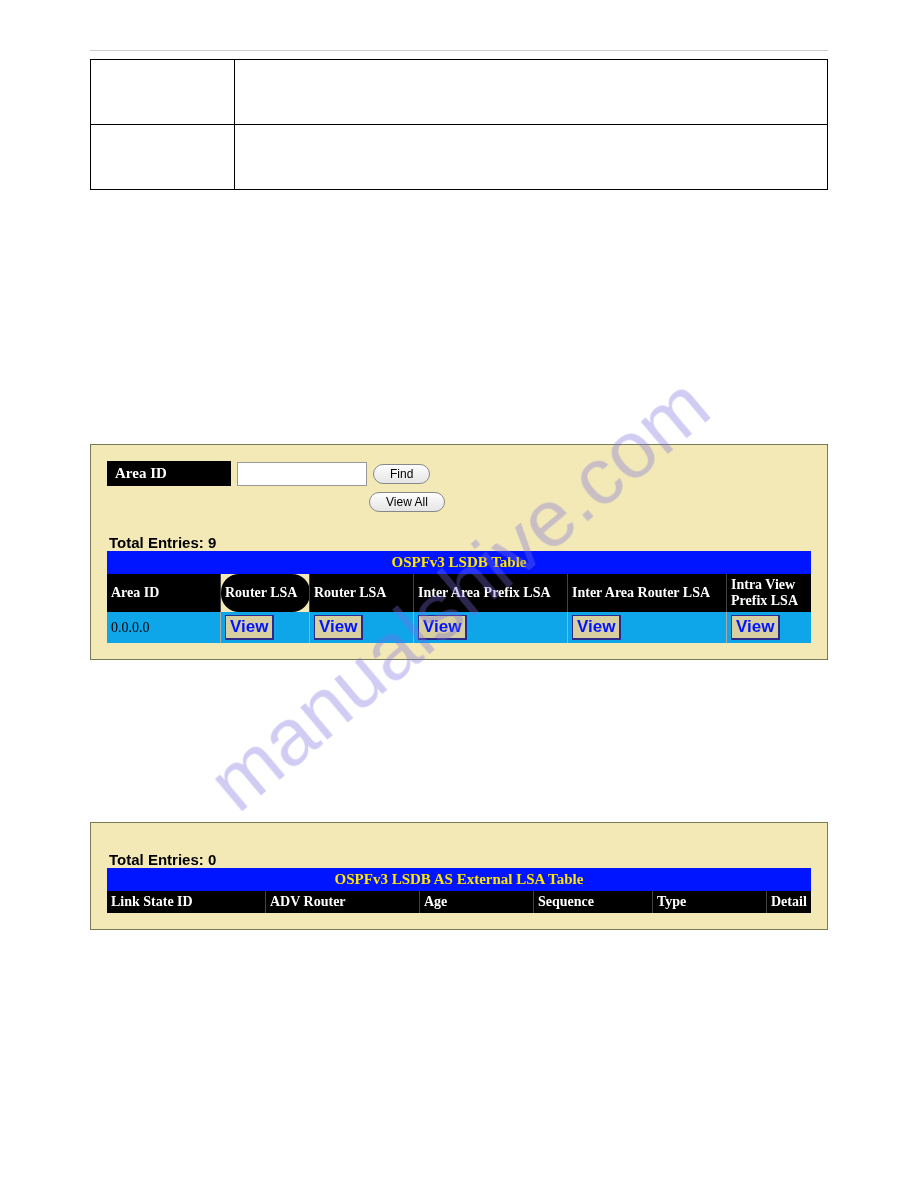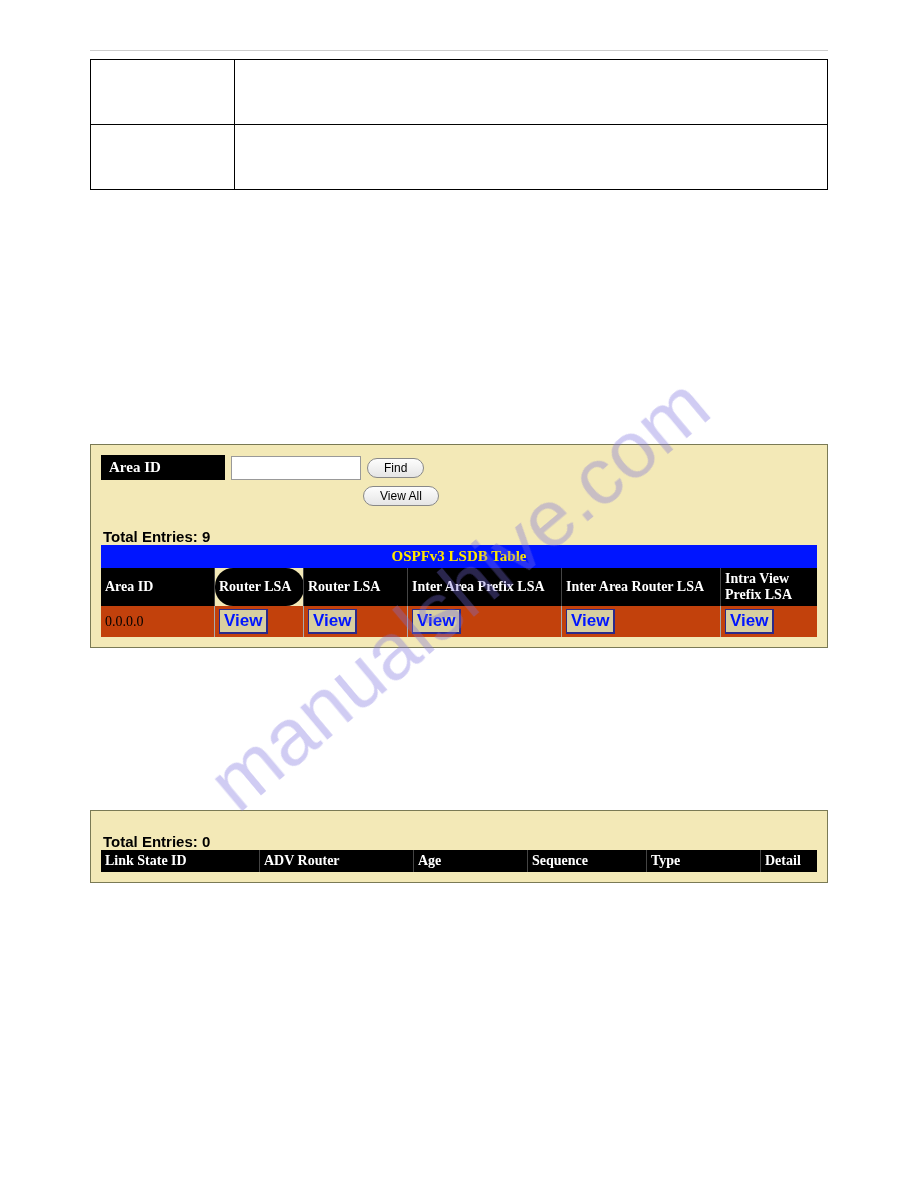--- a/index.html
+++ b/index.html
@@ -23,21 +23,21 @@
   }
   table.info-table td {
     border: 1px solid #000;
     height: 56px;
     vertical-align: top;
     padding: 4px;
   }
   .panel-outer {
     border: 1px solid #7a7a55;
     background: #f3e9b7;
-    padding: 10px;
+    padding: 16px;
     margin: 14px 0 8px 0;
   }
   .search-row {
     display: flex;
     align-items: center;
     gap: 6px;
   }
   .label-black {
     background: #000;
     color: #fff;
@@ -92,21 +92,21 @@
   tr.header-row td {
     background: #000;
     color: #fff;
     font-weight: bold;
     font-size: 14px;
     padding: 3px 4px;
     border-left: 1px solid #444;
   }
   tr.header-row td:first-child { border-left: none; }
   tr.data-row td {
-    background: #c2410c;
+    background: #0ea5e9;
     padding: 3px 4px;
     font-size: 14px;
     border-left: 1px solid #aaa;
   }
   tr.data-row td:first-child { border-left: none; }
   .view-btn {
     display: inline-block;
     background: #d8cfa0;
     border: 1px solid #2a2a8a;
     border-right: 2px solid #2a2a8a;
@@ -190,20 +190,23 @@
     </tbody>
       </table>
   </div>
 
   <div style="height:140px;"></div>
 
   <div class="panel-outer">
     <div class="entries" style="margin-top:12px;">Total Entries: 0</div>
     <table class="data-table">
       <tbody>
+          <tr class="title-row">
+        <td colspan="6">OSPFv3 LSDB AS External LSA Table</td>
+      </tr>
       <tr class="header-row">
         <td style="width:150px;">Link State ID</td>
         <td style="width:145px;">ADV Router</td>
         <td style="width:105px;">Age</td>
         <td style="width:110px;">Sequence</td>
         <td style="width:105px;">Type</td>
         <td>Detail</td>
       </tr>
     </tbody>
       </table>

